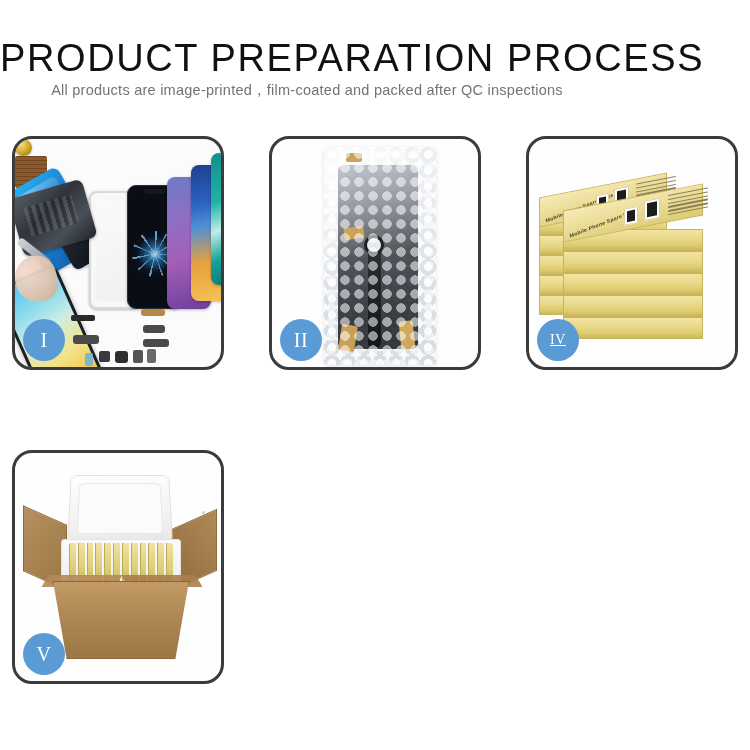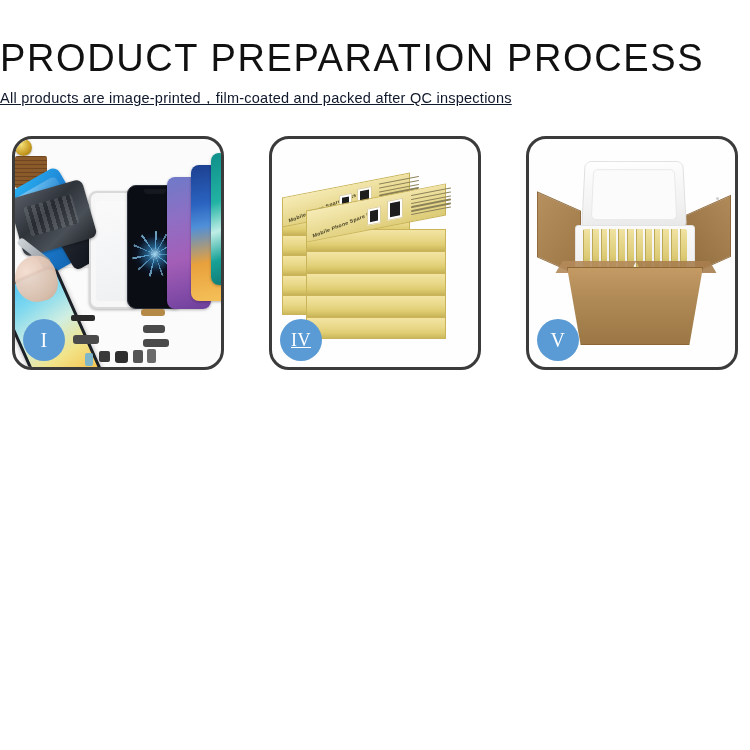--- a/index.html
+++ b/index.html
@@ -6,29 +6,29 @@
   * { box-sizing: border-box; margin: 0; padding: 0; }
   html, body {
     width: 750px; height: 750px;
     background: #ffffff;
     font-family: "Liberation Sans", sans-serif;
     overflow: hidden;
   }
   .page { position: relative; width: 750px; height: 750px; background: #fff; }
 
   
-  .header { position: absolute; left: 0; top: 0; width: 614px; text-align: left; }
+  .header { position: absolute; left: 0; top: 0; width: 614px; text-align: center; }
   .title {
     font-size: 38px; line-height: 44px; font-weight: 400;
     letter-spacing: 1.6px; color: #111; margin-top: 36px;
     white-space: nowrap;
   }
   .subtitle {
-    font-size: 14.5px; line-height: 20px; color: #0f172a;
-    letter-spacing: .25px; margin-top: 8px; white-space: nowrap; text-decoration: underline;
+    font-size: 14.5px; line-height: 20px; color: #737373;
+    letter-spacing: .25px; white-space: nowrap;
   }
 
   
   .grid {
     position: absolute; left: 12px; top: 136px;
     width: 726px; height: 548px;
     display: grid;
     grid-template-columns: 212px 212px 212px;
     grid-template-rows: 234px 234px;
     column-gap: 45px; row-gap: 80px;
@@ -46,21 +46,21 @@
     width: 42px; height: 42px; border-radius: 50%;
     background: #5b9bd5;
     color: #ffffff;
     font-family: "Liberation Serif", serif;
     font-size: 20px; letter-spacing: .5px;
     display: flex; align-items: center; justify-content: center;
     z-index: 40;
   }
   .badge.vi { font-size: 17px; }
   .badge.iii { font-size: 17px; }
-  .badge.iv { font-size: 18px; text-decoration: underline; }
+  .badge.iv { font-size: 14px; text-decoration: underline; }
 
   
   .p1 { background: #fbfbfb; }
   .p1 .shelf {
     position: absolute; left: 0; right: 0; top: 128px; height: 1px;
     background: linear-gradient(to right, rgba(0,0,0,0) 0%, rgba(0,0,0,.07) 20%, rgba(0,0,0,.07) 80%, rgba(0,0,0,0) 100%);
   }
   .ph { position: absolute; border-radius: 7px; box-shadow: 0 1px 3px rgba(0,0,0,.28); }
   
   .p1 .blue1 {
@@ -449,20 +449,34 @@
         <div class="part sq4"></div>
         <div class="part sq5"></div>
         <div class="backplate"></div>
         <div class="tool"></div>
         <div class="hand"></div>
 
       </div>
       <div class="badge">I</div>
     </div>
 
+    <div class="panel p2">
+      <div class="panel-scene">
+        <div class="bag"></div>
+        <div class="inner"></div>
+        <div class="cable"></div>
+        <div class="conn"></div>
+        <div class="tape1"></div>
+        <div class="tape2"></div>
+        <div class="tape3"></div>
+        <div class="tape4"></div>
+        <div class="bubbles"></div>
+      </div>
+      <div class="badge">II</div>
+    </div>
 
 
     <div class="panel p4">
       <div class="panel-scene">
         <div class="stackwrap">
 
           <div class="ybox s-back" style="top:138px;width:128px;height:20px;"></div>
           <div class="ybox s-back" style="top:118px;width:128px;height:20px;"></div>
           <div class="ybox s-back" style="top:98px;width:128px;height:20px;"></div>
           <div class="ybox s-back" style="top:78px;width:128px;height:20px;"></div>

